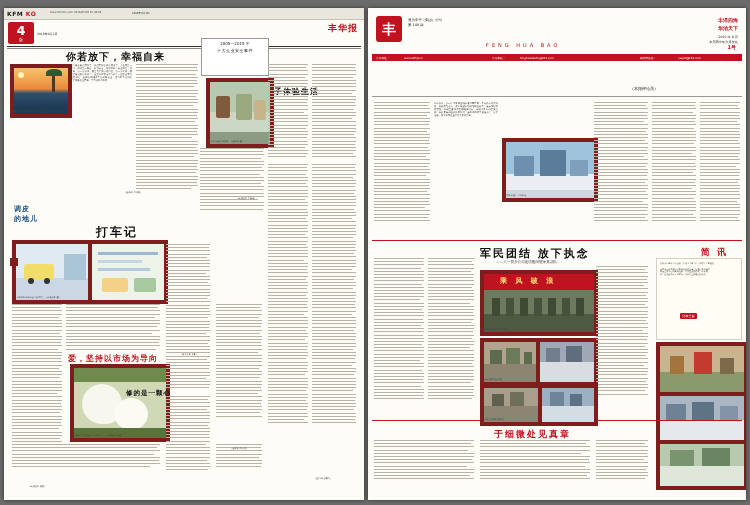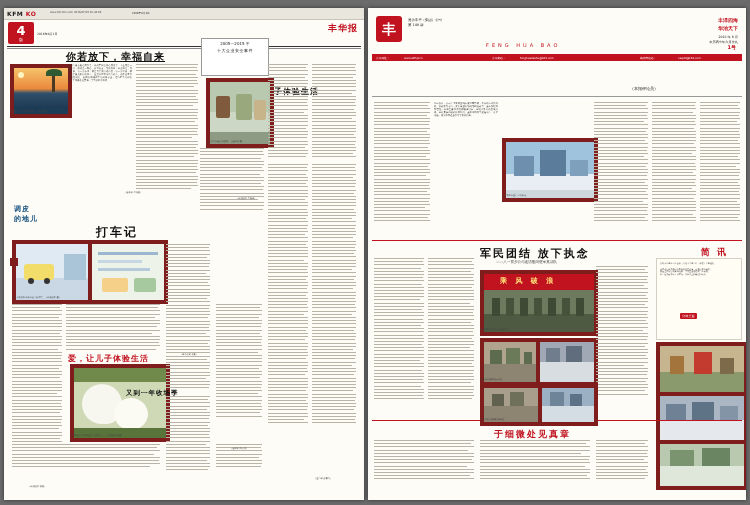--- a/index.html
+++ b/index.html
@@ -28,21 +28,21 @@
   .l-pagebadge .t{font-size:4px;display:block;line-height:6px;}
   .l-issue{position:absolute;left:33px;top:24px;font-size:3px;color:#333;}
   .l-mast{position:absolute;left:120px;top:14px;width:110px;height:22px;text-align:center;}
   .l-mast .badge{display:inline-block;width:15px;height:15px;background:#1560a8;border-radius:50%;color:#fff;
       font-size:8px;line-height:15px;text-align:center;vertical-align:middle;}
   .l-mast .txt{display:inline-block;font-size:10px;font-weight:bold;color:#0f3f77;vertical-align:middle;margin-left:4px;letter-spacing:1px;}
   .l-mast .en{font-size:2.6px;color:#555;letter-spacing:1px;}
   .l-rightmast{position:absolute;right:6px;top:14px;font-size:9px;font-weight:bold;color:#c1121f;letter-spacing:1px;}
   .l-rule{position:absolute;left:3px;width:354px;height:1px;background:#333;}
 
-  .l-headline{position:absolute;left:62px;top:42px;font-size:10px;font-weight:bold;color:#111;letter-spacing:1px;text-decoration:underline;}
+  .l-headline{position:absolute;left:62px;top:42px;font-size:10px;font-weight:bold;color:#111;letter-spacing:1px;}
   .l-sub2{position:absolute;left:252px;top:78px;font-size:8px;font-weight:bold;color:#111;letter-spacing:1px;}
   .l-title-dc{position:absolute;left:10px;top:196px;font-size:7px;font-weight:bold;color:#17527f;letter-spacing:1px;}
   .l-title-dcj{position:absolute;left:92px;top:216px;font-size:12px;font-weight:bold;color:#111;letter-spacing:2px;}
   .l-title-flower{position:absolute;left:64px;top:345px;font-size:8px;font-weight:bold;color:#c1121f;letter-spacing:1px;}
   .l-title-story{position:absolute;left:122px;top:381px;font-size:6.5px;font-weight:bold;color:#111;letter-spacing:1px;}
   .l-box2005{position:absolute;left:197px;top:30px;width:66px;height:36px;border:1px solid #999;background:#fff;text-align:center;}
   .l-box2005 .y{font-size:4px;color:#222;margin-top:2px;}
   .l-box2005 .c{font-size:4px;color:#222;margin-top:2px;letter-spacing:.5px;}
 
   .photo{position:absolute;overflow:hidden;border:4px solid #7f1d1d;}
@@ -147,22 +147,22 @@
       <div style="position:absolute;left:40px;top:30px;width:34px;height:32px;background:#fbfaf3;border-radius:50%;"></div>
       <div style="position:absolute;left:0;top:0;width:92px;height:14px;background:#6f8a4b;"></div>
       <div style="position:absolute;left:0;bottom:0;width:92px;height:10px;background:#58743a;"></div>
     </div>
     <div class="cap" style="left:66px;top:427px;width:92px;">洁白的栀子花开满枝头，清香怡人。（本报通讯员 摄）</div>
 
     <div class="photo" style="left:6px;top:250px;width:0;height:0;"></div>
 
     <div class="l-title-dc cn">调皮<br>的地儿</div>
     <div class="l-title-dcj cn">打车记</div>
-    <div class="l-title-flower cn">爱，让儿子体验生活</div>
-    <div class="l-title-story cn">又到一年收场季</div>
+    <div class="l-title-flower cn">爱，坚持以市场为导向</div>
+    <div class="l-title-story cn">修的是一颗心</div>
 
     <div class="col" style="left:64px;top:56px;width:64px;">
       <div class="tiny2">有的人走着走着就散了，有的事想着想着就淡了。人生就是一场修行，修的是一颗心。放下执念，方得自在；学会知足，方能常乐。每一次放手，都是为了更好地出发，每一次转身，都是为了遇见更好的自己。生活从不亏待努力的人，也不会辜负热爱它的心。愿我们都能在平凡的日子里，活出不平凡的精彩，于细微处见真章，于平淡中品幸福。</div>
     </div>
     <div class="col lines" style="left:132px;top:56px;width:62px;">
       <div class="ln" style="width:100%"></div>
         <div class="ln" style="width:98%"></div>
         <div class="ln" style="width:100%"></div>
       <div class="ln" style="width:96%"></div>
         <div class="ln" style="width:100%"></div>

